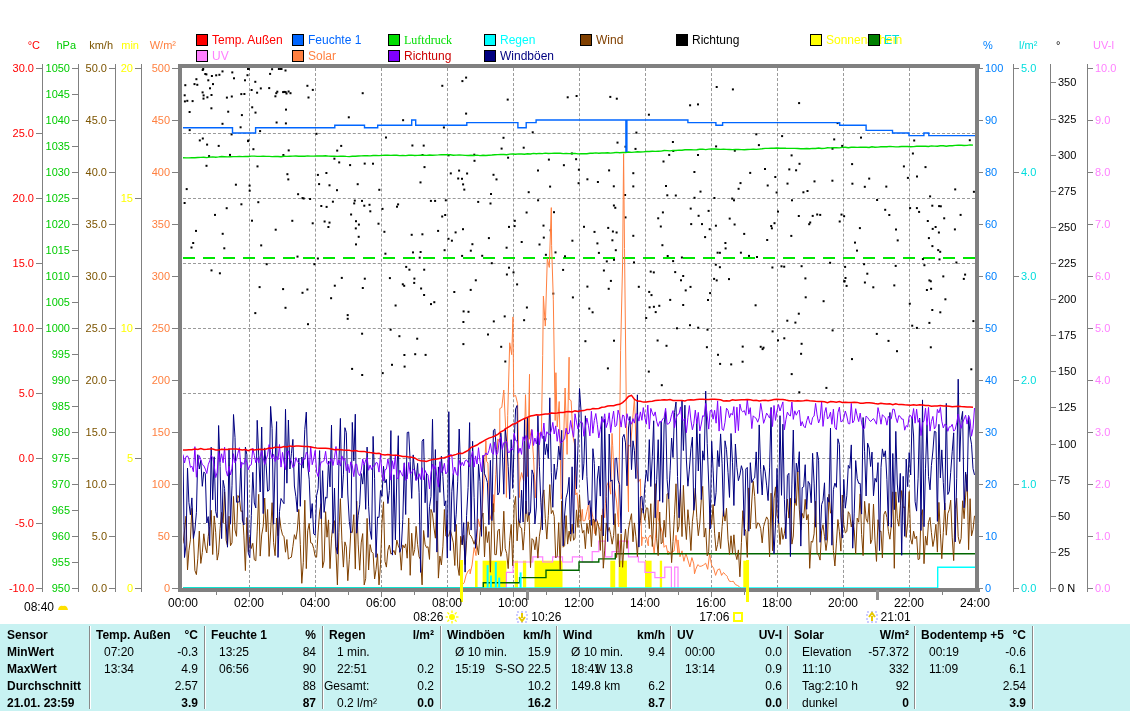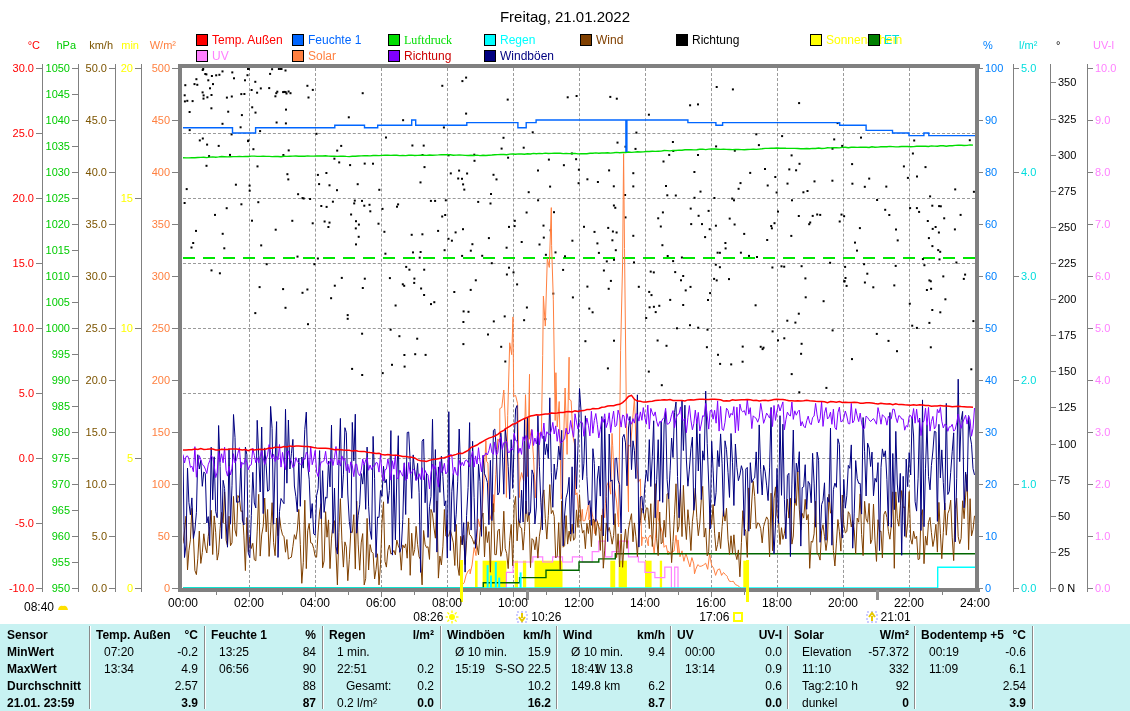--- a/index.html
+++ b/index.html
@@ -24,21 +24,20 @@
   .ann svg{margin:0 2px;}
   .stats{position:absolute;left:0;width:1130px;}
   .tcell{position:absolute;font-size:12px;line-height:14px;white-space:nowrap;}
   .b{font-weight:bold;}
   .sep{position:absolute;width:2px;border-left:1px solid #8a8a8a;border-right:1px solid #fff;box-sizing:border-box;}
 </style>
 </head>
 <body>
 
 <div class="app">
-  <div class="title">Freitag, 21.01.2022</div>
   <div id="legend">
       <div class="leg-item" style="left: 196px; top: 33px;">
         <span class="leg-swatch" style="background: rgb(255, 0, 0);"></span>
         <span style="color: rgb(255, 0, 0);">Temp. Außen</span>
       </div>
       <div class="leg-item" style="left: 292px; top: 33px;">
         <span class="leg-swatch" style="background: rgb(0, 102, 255);"></span>
         <span style="color: rgb(0, 102, 255);">Feuchte 1</span>
       </div>
       <div class="leg-item" style="left: 388px; top: 33px; font-family: Liberation Serif, serif;">
@@ -1013,39 +1012,39 @@
       <div class="sep" style="left: 322px; top: 2px; height: 83px;"></div>
       <div class="sep" style="left: 440px; top: 2px; height: 83px;"></div>
       <div class="sep" style="left: 556px; top: 2px; height: 83px;"></div>
       <div class="sep" style="left: 670px; top: 2px; height: 83px;"></div>
       <div class="sep" style="left: 787px; top: 2px; height: 83px;"></div>
       <div class="sep" style="left: 914px; top: 2px; height: 83px;"></div>
       <div class="sep" style="left: 1032px; top: 2px; height: 83px;"></div>
       <div class="tcell b" style="left: 96px; top: 4px;">Temp. Außen</div>
       <div class="tcell b" style="top: 4px; left: 96px; width: 102px; text-align: right;">°C</div>
       <div class="tcell" style="left: 104px; top: 21px;">07:20</div>
-      <div class="tcell" style="top: 21px; left: 96px; width: 102px; text-align: right;">-0.2</div>
+      <div class="tcell" style="top: 21px; left: 96px; width: 102px; text-align: right;">-0.3</div>
       <div class="tcell" style="left: 104px; top: 38px;">13:34</div>
       <div class="tcell" style="top: 38px; left: 96px; width: 102px; text-align: right;">4.9</div>
       <div class="tcell" style="top: 55px; left: 96px; width: 102px; text-align: right;">2.57</div>
       <div class="tcell b" style="top: 72px; left: 96px; width: 102px; text-align: right;">3.9</div>
       <div class="tcell b" style="left: 211px; top: 4px;">Feuchte 1</div>
       <div class="tcell b" style="top: 4px; left: 211px; width: 105px; text-align: right;">%</div>
       <div class="tcell" style="left: 219px; top: 21px;">13:25</div>
       <div class="tcell" style="top: 21px; left: 211px; width: 105px; text-align: right;">84</div>
       <div class="tcell" style="left: 219px; top: 38px;">06:56</div>
       <div class="tcell" style="top: 38px; left: 211px; width: 105px; text-align: right;">90</div>
       <div class="tcell" style="top: 55px; left: 211px; width: 105px; text-align: right;">88</div>
       <div class="tcell b" style="top: 72px; left: 211px; width: 105px; text-align: right;">87</div>
       <div class="tcell b" style="left: 329px; top: 4px;">Regen</div>
       <div class="tcell b" style="top: 4px; left: 329px; width: 105px; text-align: right;">l/m²</div>
       <div class="tcell" style="left: 337px; top: 21px;">1 min.</div>
       <div class="tcell" style="left: 337px; top: 38px;">22:51</div>
       <div class="tcell" style="top: 38px; left: 329px; width: 105px; text-align: right;">0.2</div>
-      <div class="tcell" style="left: 346px; top: 55px;">Gesamt:</div>
+      <div class="tcell" style="left: 324px; top: 55px;">Gesamt:</div>
       <div class="tcell" style="top: 55px; left: 329px; width: 105px; text-align: right;">0.2</div>
       <div class="tcell" style="left: 337px; top: 72px;">0.2 l/m²</div>
       <div class="tcell b" style="top: 72px; left: 329px; width: 105px; text-align: right;">0.0</div>
       <div class="tcell b" style="left: 447px; top: 4px;">Windböen</div>
       <div class="tcell b" style="top: 4px; left: 447px; width: 104px; text-align: right;">km/h</div>
       <div class="tcell" style="left: 455px; top: 21px;">Ø 10 min.</div>
       <div class="tcell" style="top: 21px; left: 447px; width: 104px; text-align: right;">15.9</div>
       <div class="tcell" style="left: 455px; top: 38px;">15:19</div>
       <div class="tcell" style="top: 38px; left: 447px; width: 104px; text-align: right;">S-SO 22.5</div>
       <div class="tcell" style="top: 55px; left: 447px; width: 104px; text-align: right;">10.2</div>

